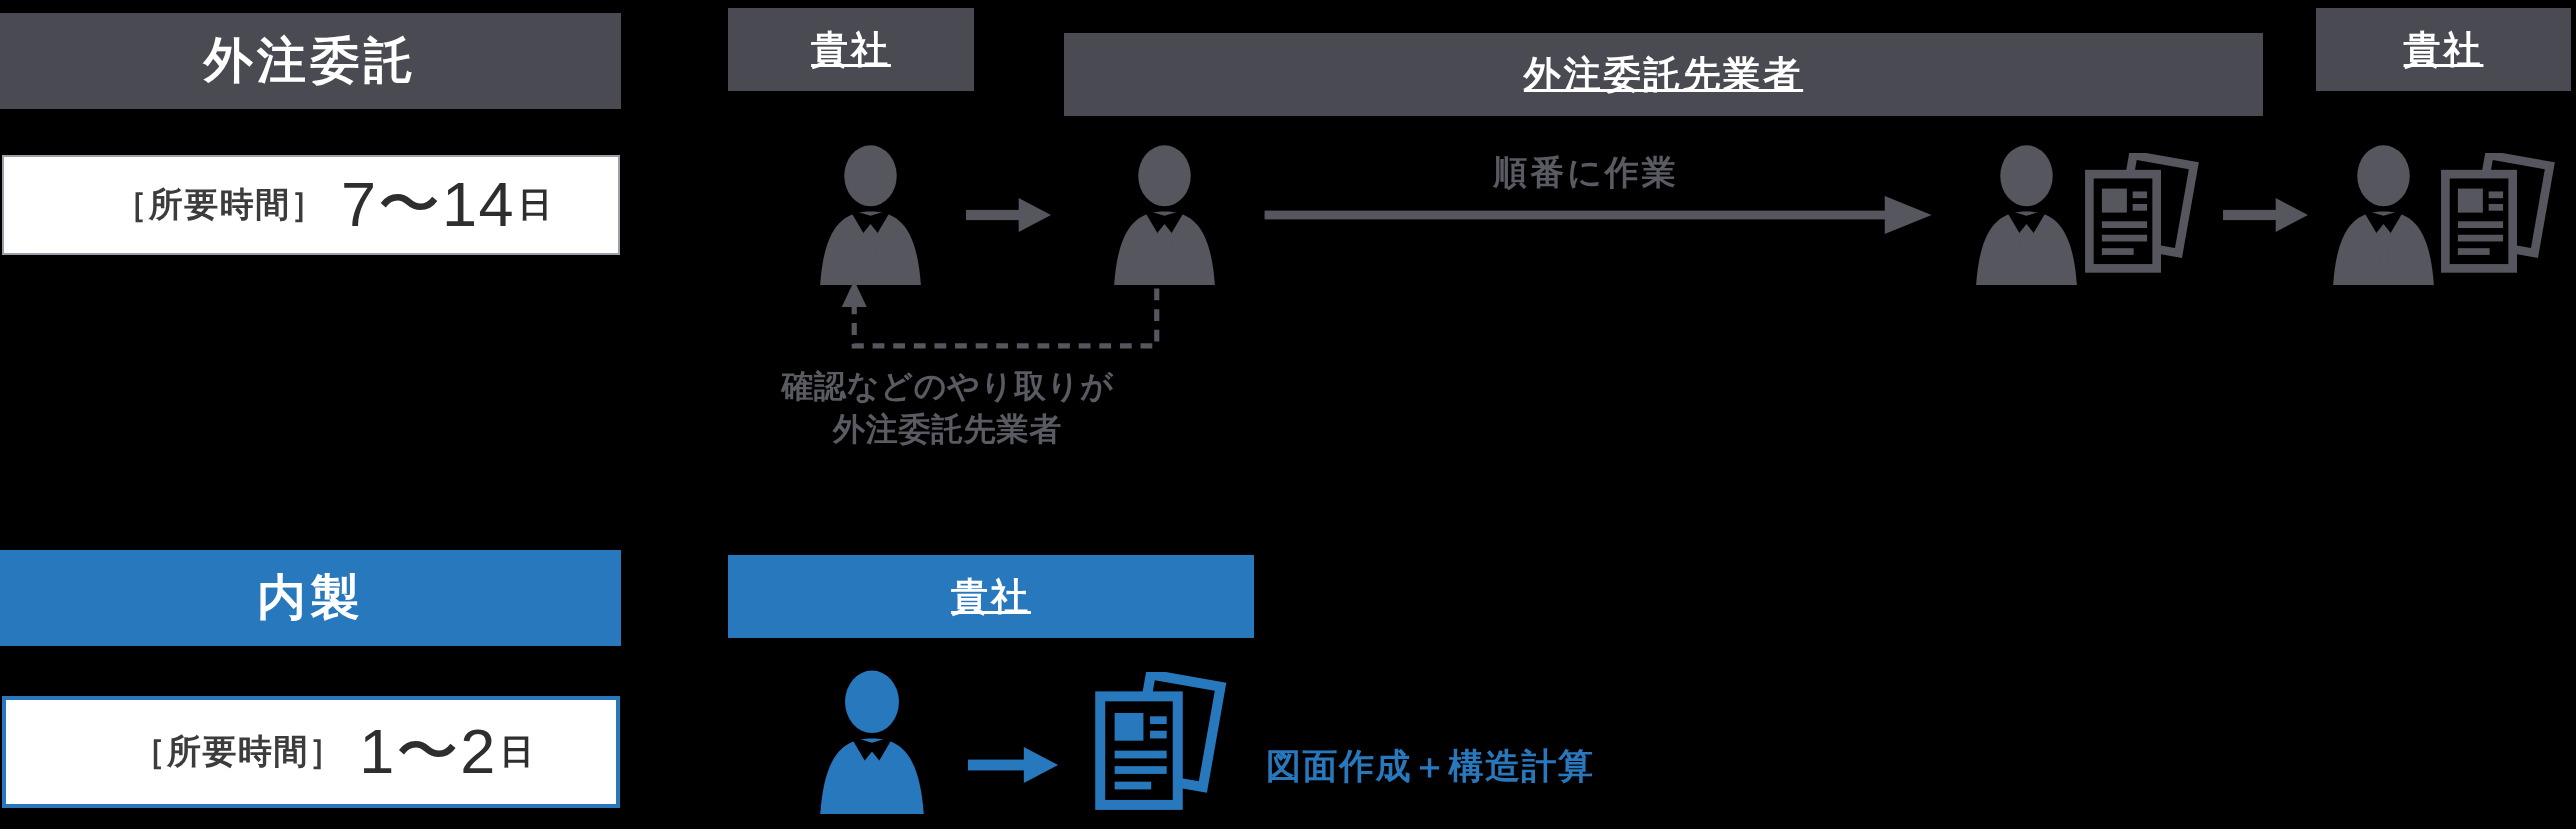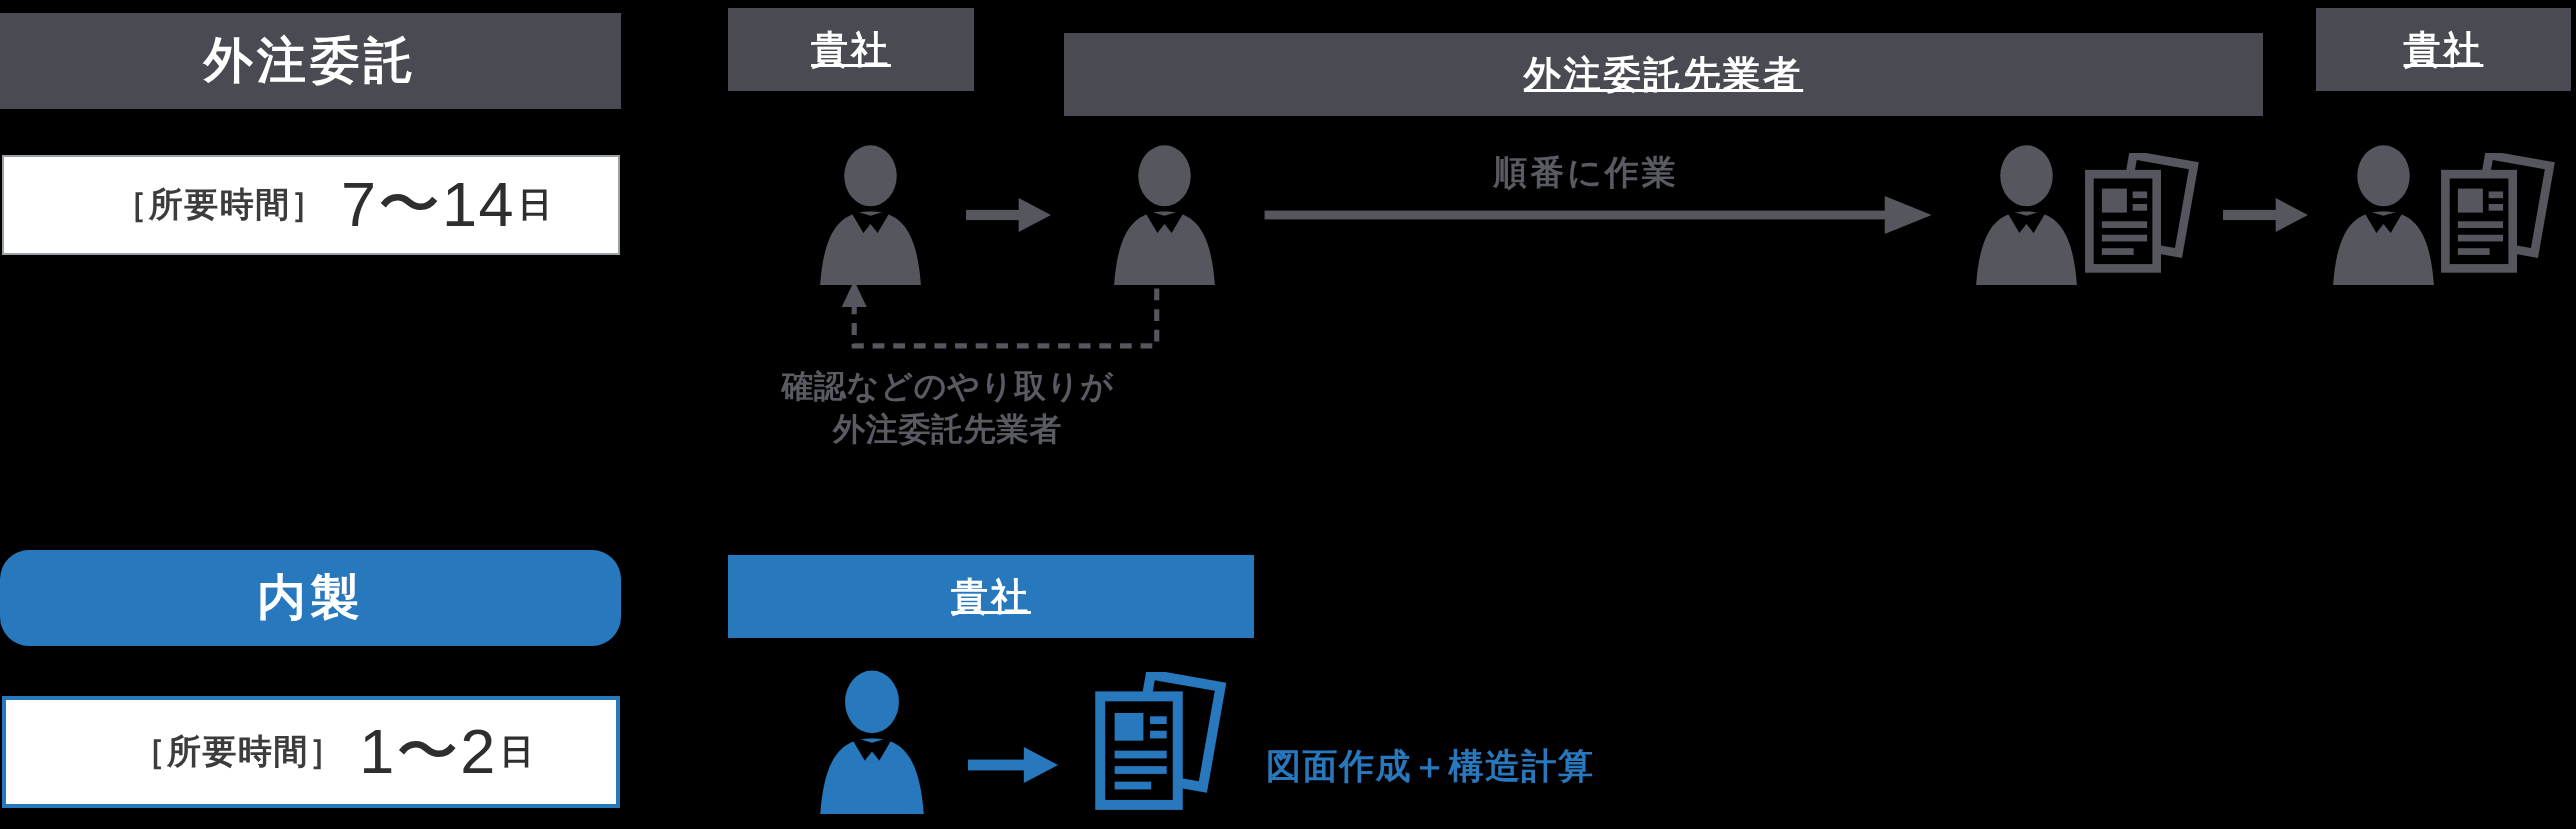--- a/index.html
+++ b/index.html
@@ -19,21 +19,21 @@
     background:var(--bg);
     overflow:hidden;
     font-family:"Liberation Sans","DejaVu Sans",sans-serif;
   }
   .abs{position:absolute;}
   .flex-c{display:flex;align-items:center;justify-content:center;}
   .hdr{
     color:#fff;font-weight:bold;font-size:49px;letter-spacing:4.4px;
   }
   .hdr.gray{background:var(--gray-box);}
-  .hdr.blue{background:var(--blue);border-radius:29px;}
+  .hdr.blue{background:var(--blue);}
   .time-box{
     background:#ffffff;
     padding-left:43px;
   }
   .time-box.gray-border{border:2.2px solid var(--time-border-gray);}
   .time-box.blue-border{border:4.4px solid var(--blue);}
   .time-label{font-size:34px;font-weight:600;color:var(--time-text);letter-spacing:1.5px;}
   .time-num{font-size:63px;font-weight:normal;color:#2e2e2e;margin-left:14.7px;letter-spacing:1.5px;}
   .time-unit{font-size:34px;font-weight:bold;color:#2e2e2e;margin-left:2.9px;}
   .lane-label{

